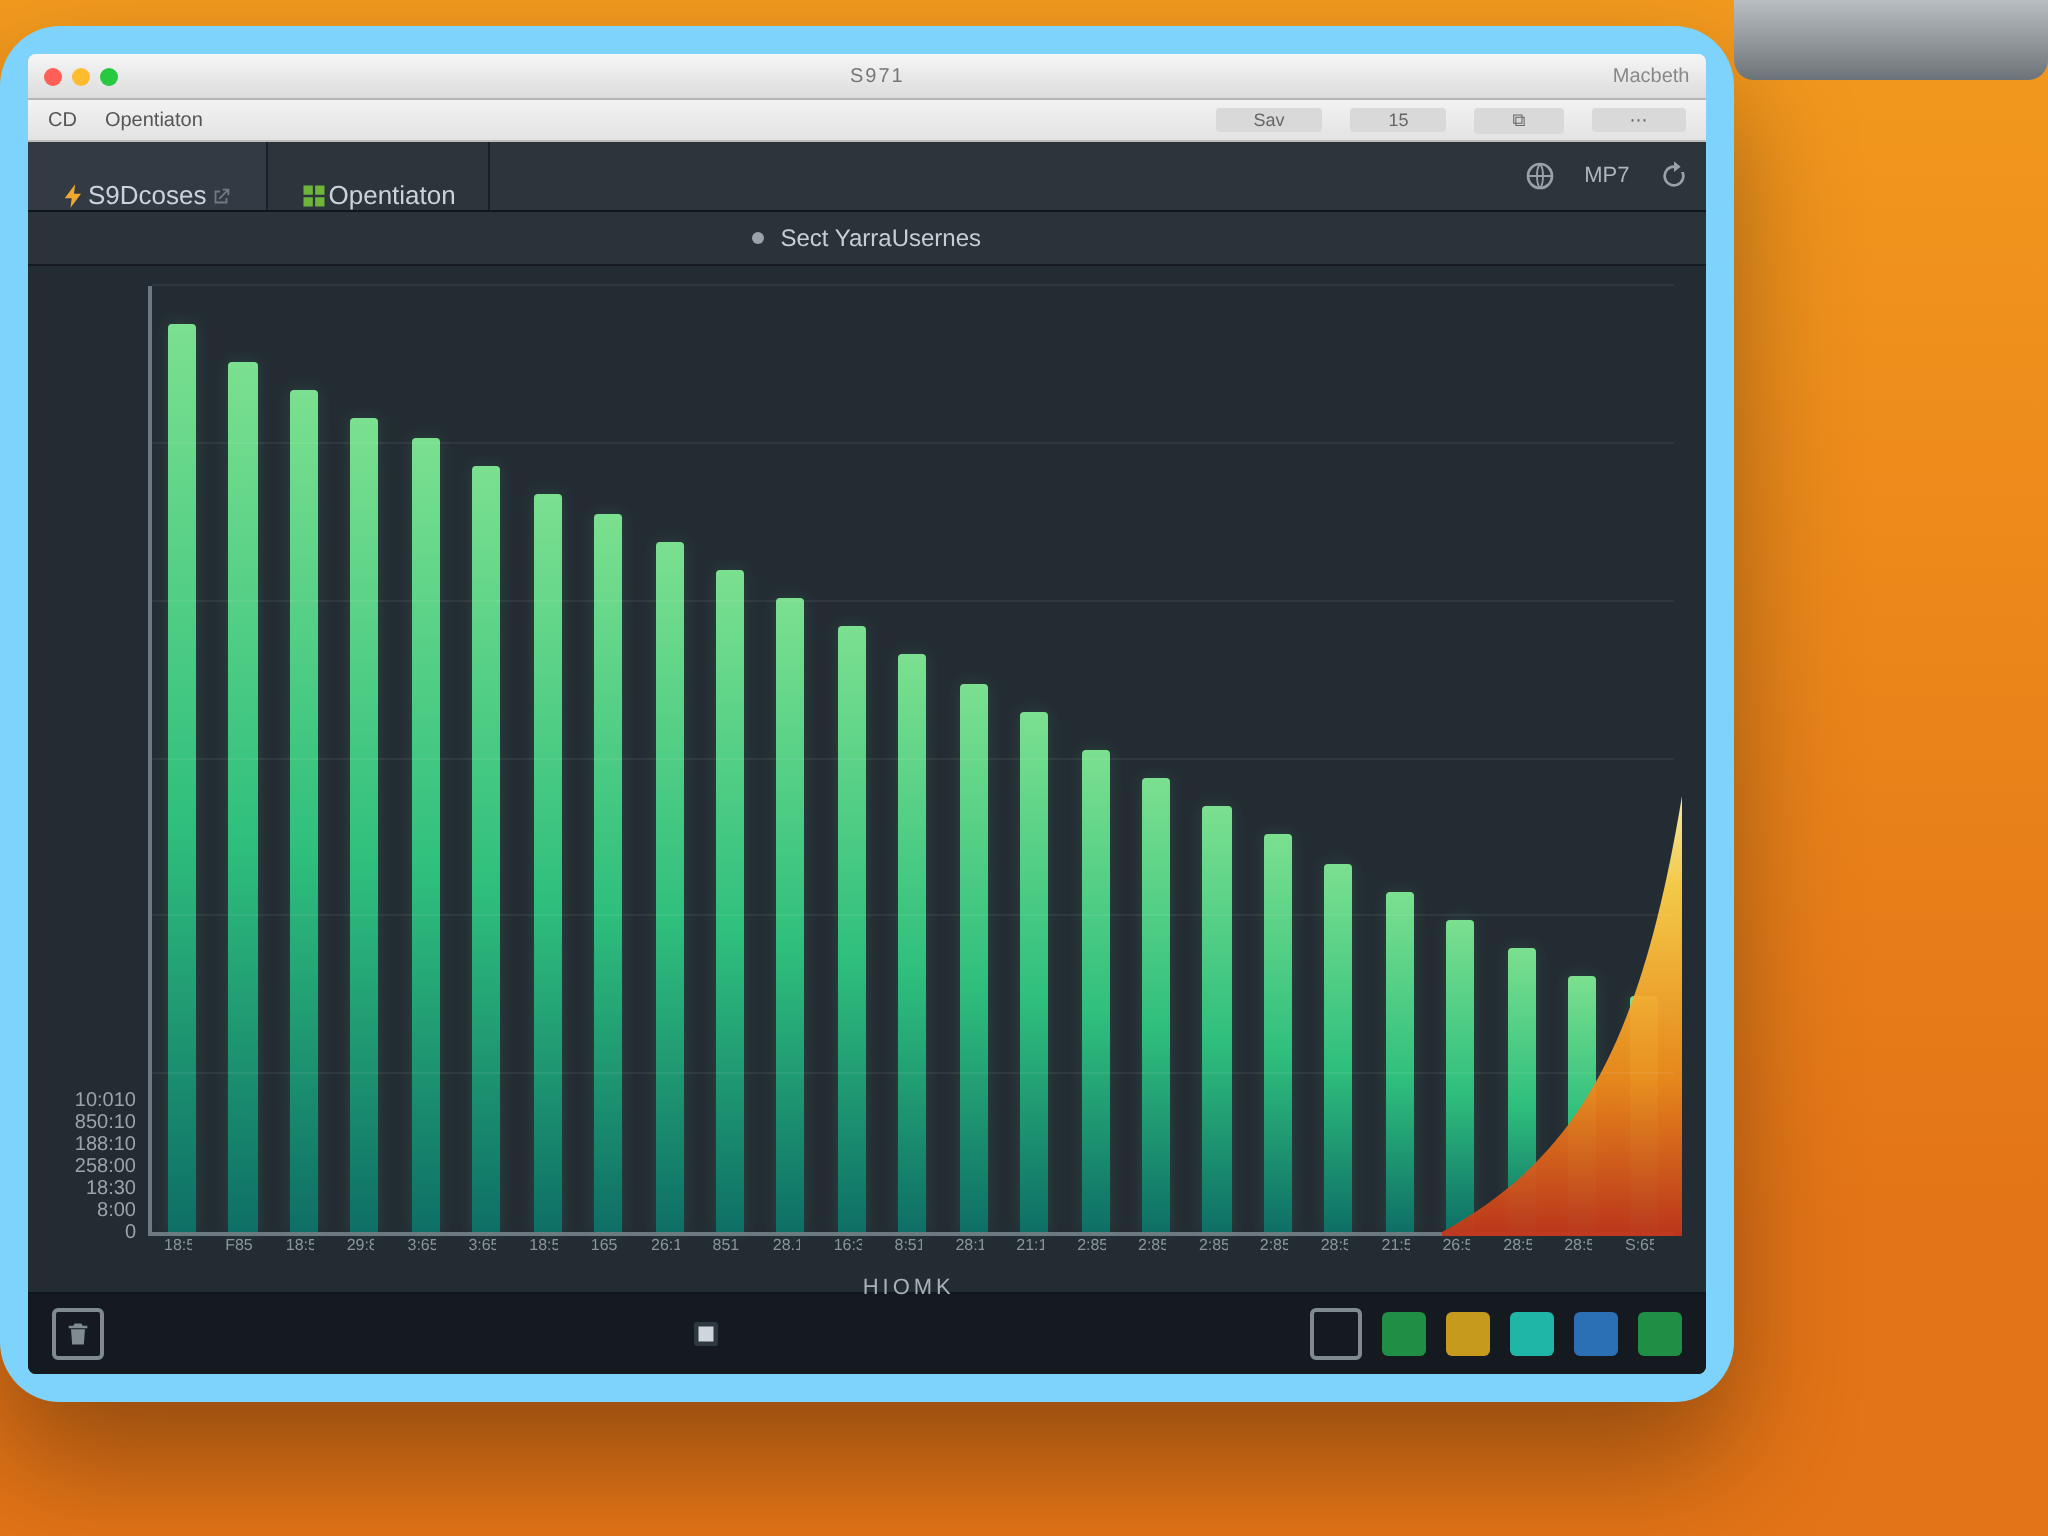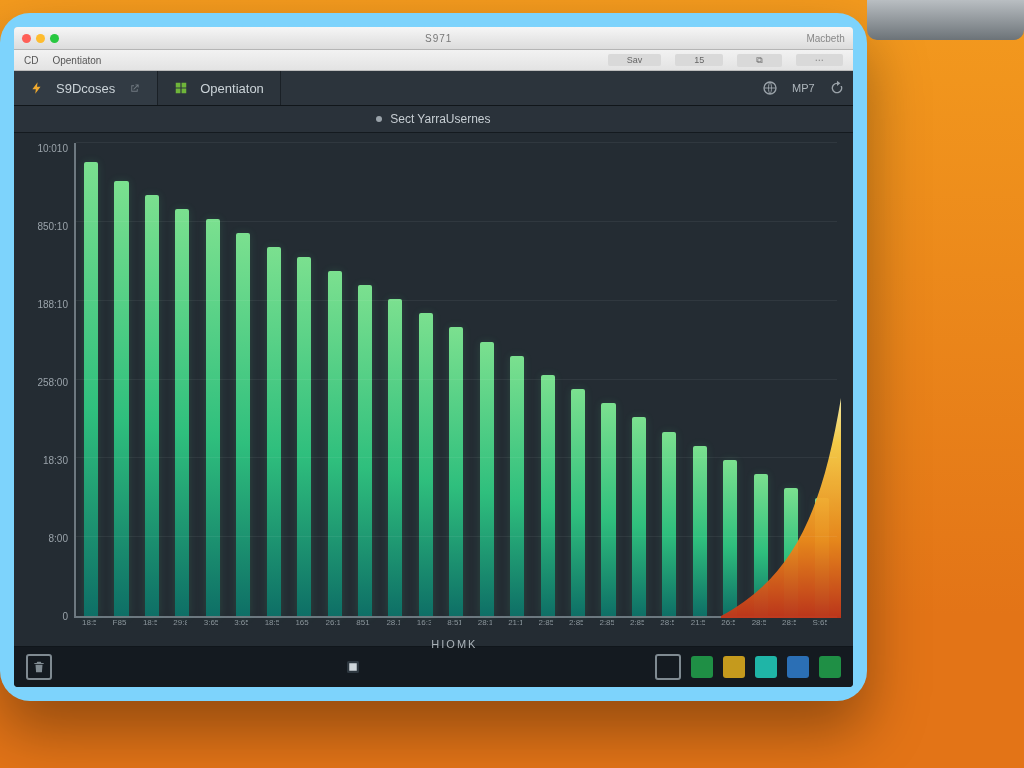--- a/index.html
+++ b/index.html
@@ -17,34 +17,34 @@
   .dot.r{background:#ff5f57}.dot.y{background:#febc2e}.dot.g{background:#28c840}
   .osbar .center{flex:1;text-align:center;color:#777;letter-spacing:1px}
   .osbar .right{color:#888}
   .menubar{height:20px;background:linear-gradient(#f2f2f2,#e3e3e3);border-bottom:1px solid #bdbdbd;display:flex;align-items:center;gap:14px;padding:0 10px;font-size:10px;color:#555}
   .menubar .grow{flex:1}
   .menubar .chip{padding:1px 19px;background:#d9d9d9;border-radius:2px;font-size:9px;color:#666}
 
   
   .app{flex:1;background:#242c33;display:flex;flex-direction:column;color:#cfd6db}
   .tabs{height:34px;display:flex;align-items:stretch;background:#2c343c;border-bottom:1px solid #11161a}
-  .tab{display:flex;align-items:center;gap:12px;padding:0 16px;font-size:13px;border-right:1px solid #1a2026;color:#cbd3d8}
+  .tab{display:flex;align-items:flex-end;gap:0;padding:0 16px;font-size:13px;border-right:1px solid #1a2026;color:#cbd3d8}
   .tab.active{background:#323b44}
   .tab .ic{width:14px;height:14px;display:inline-flex;align-items:center;justify-content:center}
   .tabs .grow{flex:1}
   .tabs .tools{display:flex;align-items:center;gap:14px;padding-right:8px;color:#aeb6bc;font-size:11px}
   .tools .ic{width:16px;height:16px;opacity:.85}
 
   .subbar{height:26px;display:flex;align-items:center;justify-content:center;padding:0 14px;background:#2a323a;border-bottom:1px solid #141a1f;font-size:12px;color:#c7ced3}
   .subbar .left{display:flex;align-items:center;gap:8px}
   .bullet{width:6px;height:6px;border-radius:50%;background:#9aa3aa;display:inline-block}
 
   
   .chartwrap{flex:1;position:relative;padding:10px 18px 6px 60px}
-  .ylabels{position:absolute;left:6px;top:10px;bottom:24px;width:48px;display:flex;flex-direction:column;justify-content:space-between;font-size:10px;color:#9aa3aa;text-align:right}
+  .ylabels{position:absolute;left:6px;top:10px;bottom:24px;width:48px;display:flex;flex-direction:column;justify-content:flex-end;font-size:10px;color:#9aa3aa;text-align:right}
   .plot{position:relative;width:100%;height:calc(100% - 24px);border-left:2px solid #6d7880;border-bottom:2px solid #6d7880}
   .grid{position:absolute;left:0;right:0;height:0;border-top:1px solid rgba(255,255,255,.06)}
   .bars{position:absolute;left:8px;right:8px;bottom:0;top:0;display:flex;align-items:flex-end;gap:2.2%}
   .bar{flex:1;max-width:20px;border-radius:2px 2px 0 0;background:linear-gradient(180deg,#7be08f 0%,#2fbf7d 55%,#0e6f66 100%);box-shadow:0 0 8px rgba(80,220,140,.15)}
   .flare{position:absolute;right:-4px;bottom:-2px;width:120px;height:220px;pointer-events:none;opacity:.95}
   .xlabels{height:18px;display:flex;margin-left:8px;margin-right:8px;gap:2.2%}
   .xlabels span{flex:1;max-width:20px;font-size:8px;color:#8c959c;text-align:center;overflow:hidden}
   .xaxis-title{text-align:center;font-size:11px;color:#aab2b8;letter-spacing:2px;margin-top:2px}
 
   

